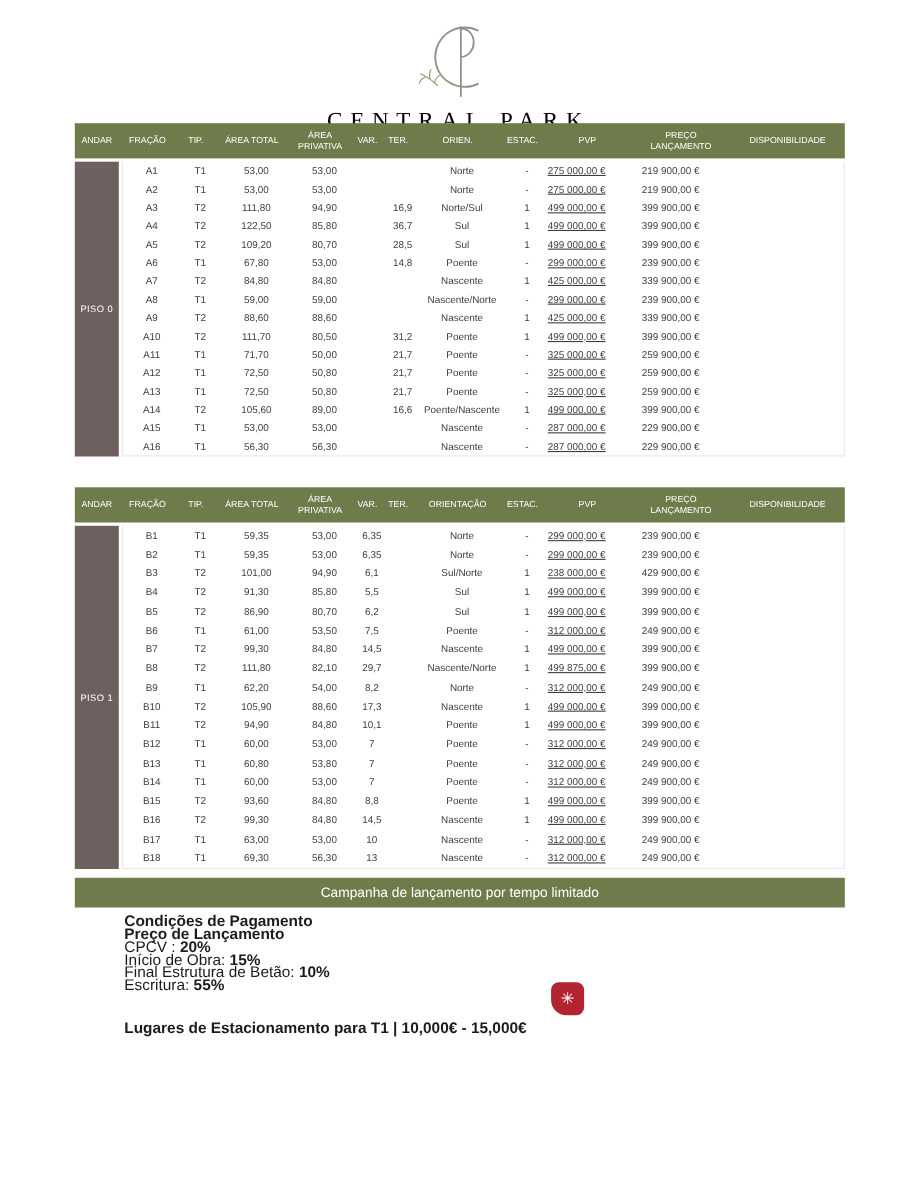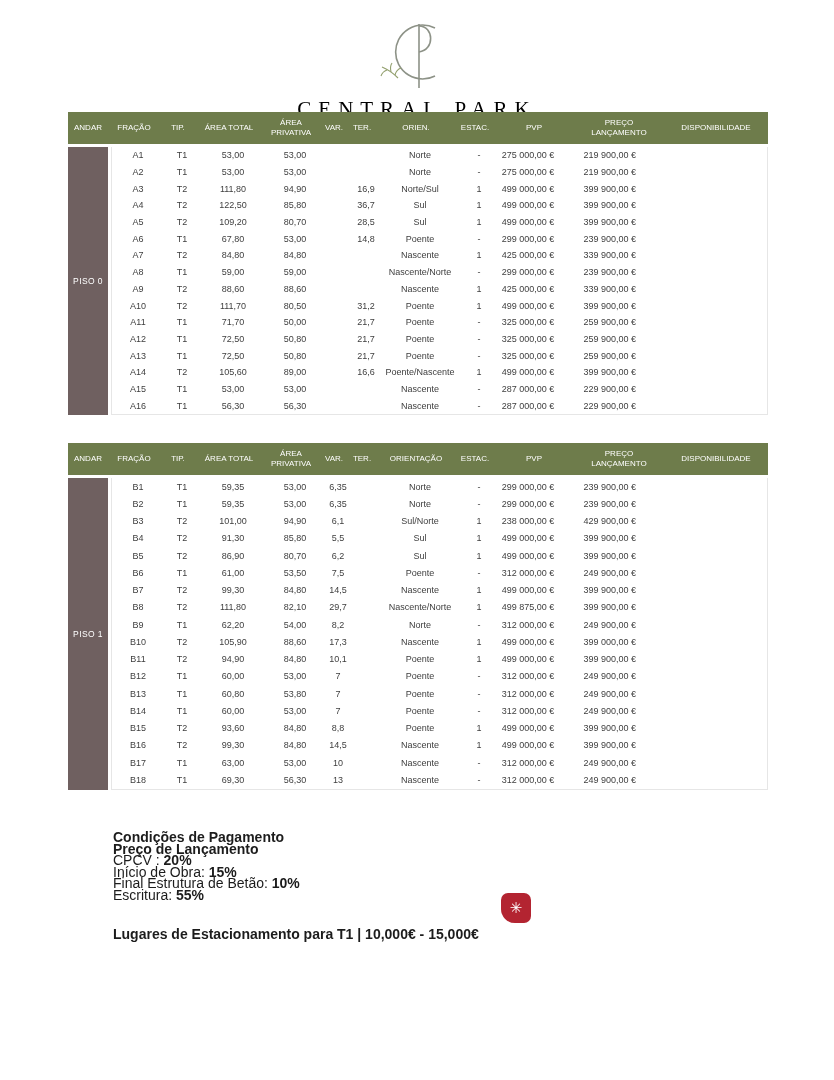--- a/index.html
+++ b/index.html
@@ -24,21 +24,21 @@
          background:var(--green);color:#fff;height:32px;align-items:center;}
   .th{font-size:8px;text-align:center;line-height:1.3;padding:0 2px;}
   .tbody{display:flex;margin-top:3px;}
   .piso{width:40px;background:var(--brown);color:#fff;display:flex;align-items:center;
         justify-content:center;font-size:8.5px;letter-spacing:.4px;flex:0 0 40px;}
   .rows{margin-left:3px;flex:1;border:1px solid #e6e6e6;border-top:none;box-sizing:border-box;}
   .trow{display:grid;grid-template-columns:52px 36px 66px 58px 28px 28px 80px 38px 80px 90px 99px;
         height:16.7px;align-items:center;}
   #table-1 .trow{height:17.25px;}
   .td{font-size:9px;color:var(--ink);text-align:center;white-space:nowrap;}
-  .td.col8{text-align:center;padding-right:20px;}
+  .td.col8{text-align:left;padding-right:20px;text-decoration:underline;}
   .td.col9{text-align:right;padding-right:32px;}
 
   
   .banner{position:absolute;left:68px;top:798px;width:700px;height:27px;background:var(--green);
           color:#fff;font-size:12.5px;text-align:center;line-height:27px;}
 
   
   .conditions{position:absolute;left:113px;top:832px;font-size:14px;color:#1c1c1c;line-height:11.6px;}
   .cond b{font-weight:bold;}
   .cond.bold{font-weight:bold;}
@@ -555,20 +555,21 @@
               <div class="td col7">-</div>
               <div class="td col8">312 000,00 €</div>
               <div class="td col9">249 900,00 €</div>
               <div class="td col10"></div>
             </div>
           </div>
         </div>
       </div>
     </section>
 
+  <div class="banner">Campanha de lançamento por tempo limitado</div>
 
   <div class="conditions">
     <div class="cond bold">Condições de Pagamento</div>
     <div class="cond bold">Preço de Lançamento</div>
     <div class="cond"><span>CPCV : </span><b>20%</b></div>
     <div class="cond"><span>Início de Obra: </span><b>15%</b></div>
     <div class="cond"><span>Final Estrutura de Betão: </span><b>10%</b></div>
     <div class="cond"><span>Escritura: </span><b>55%</b></div>
     <div class="cond parking">Lugares de Estacionamento para T1 | 10,000€ - 15,000€</div>
   </div>

